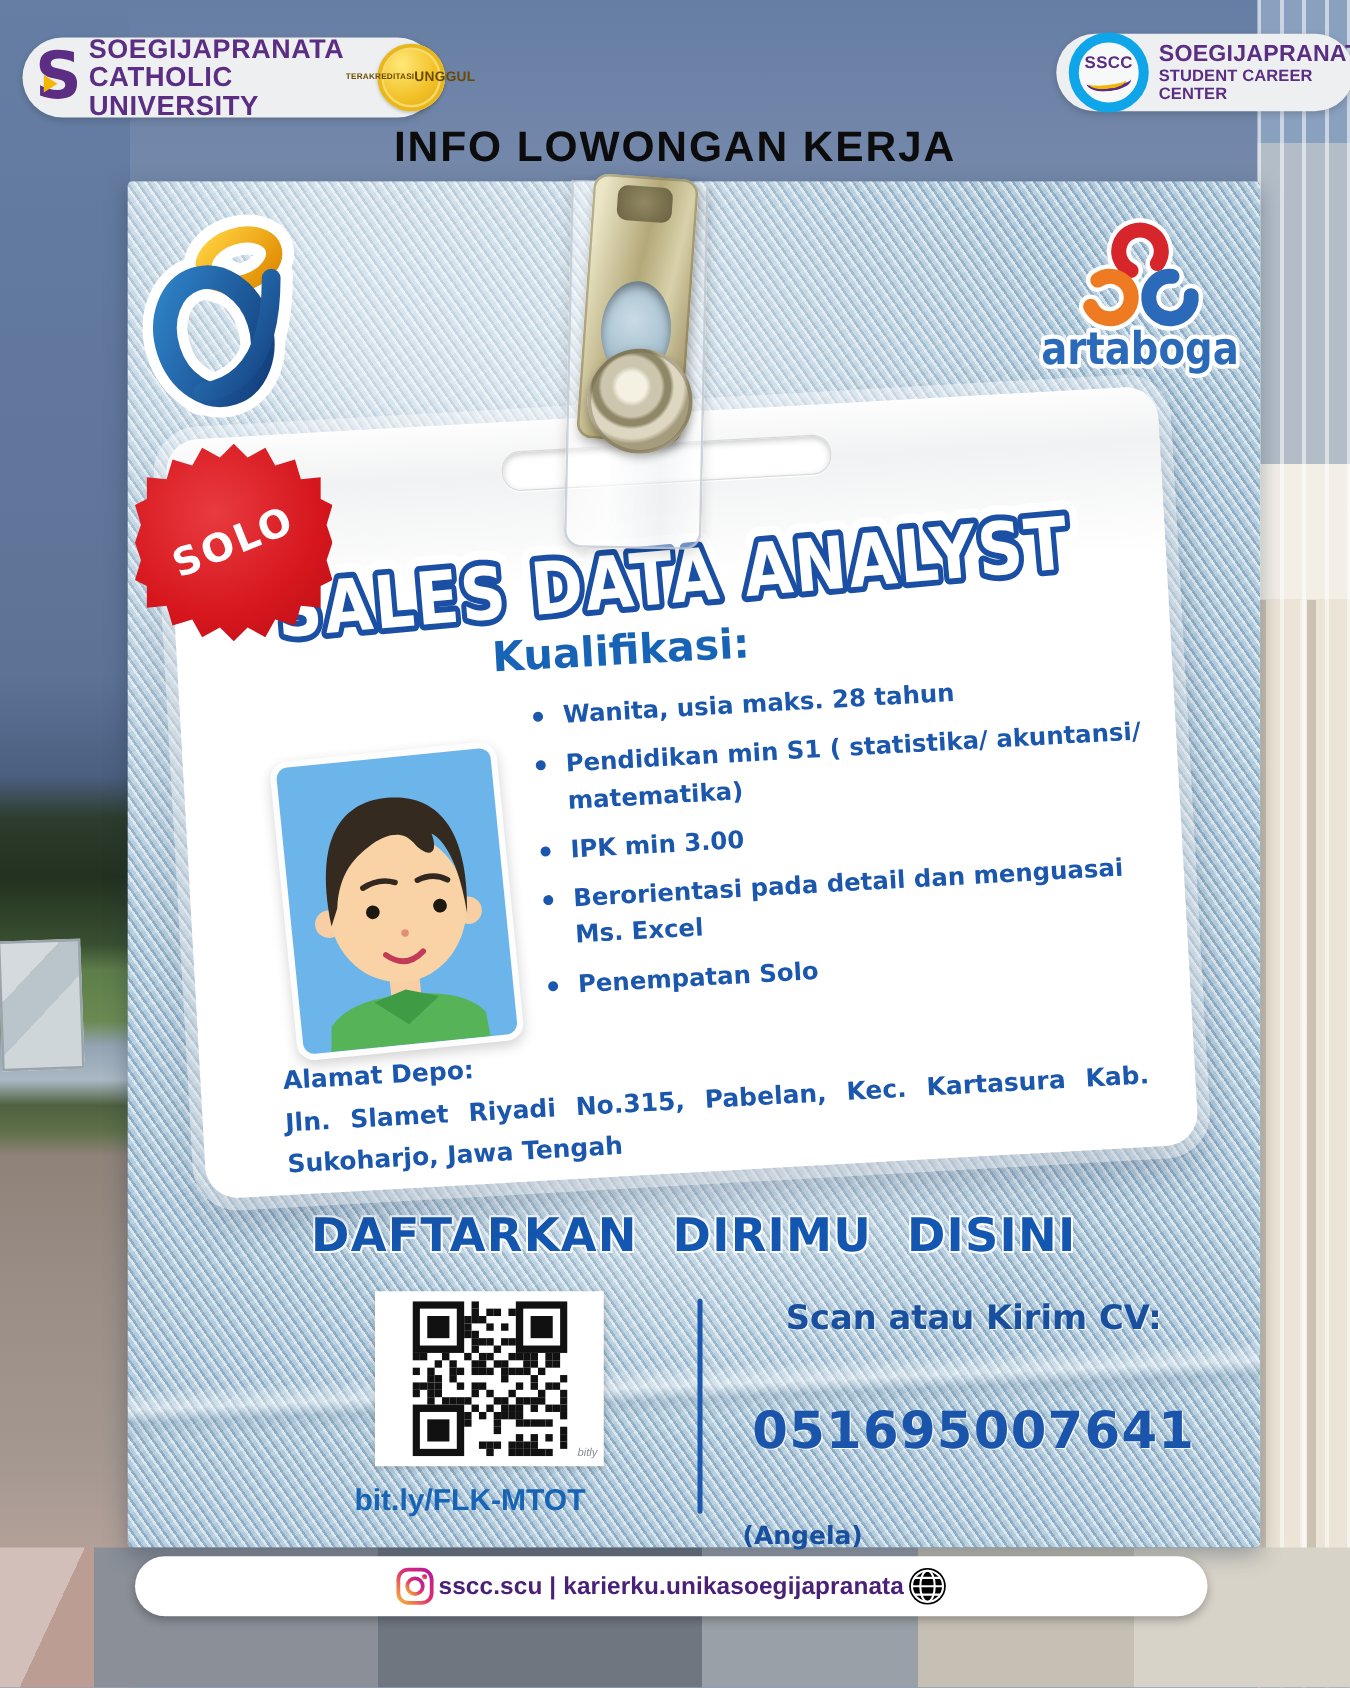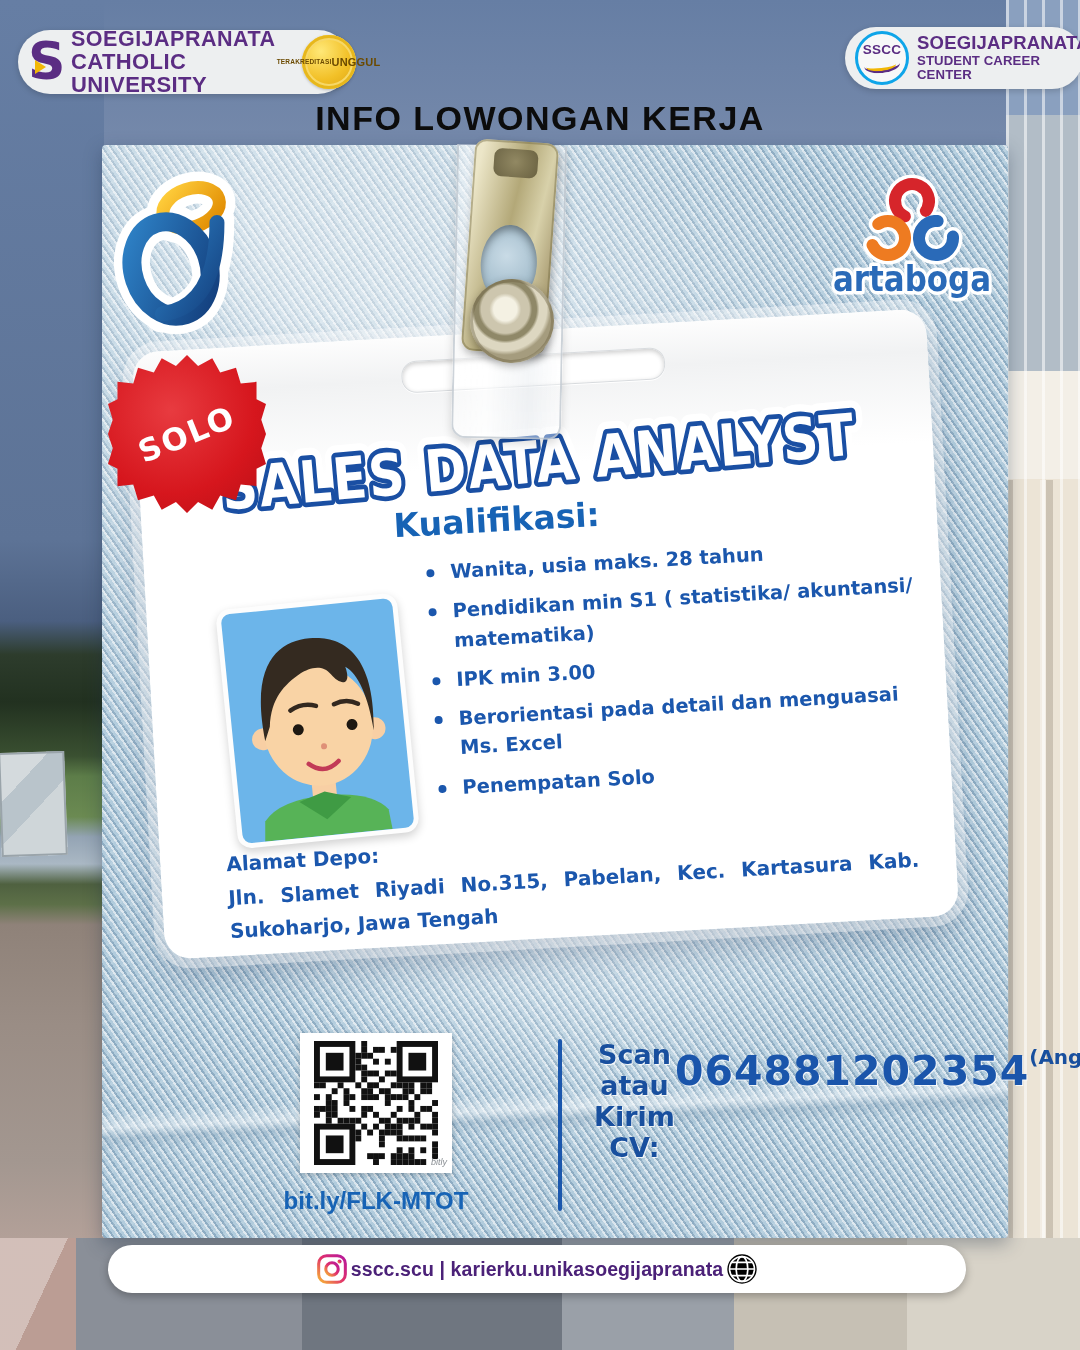--- a/index.html
+++ b/index.html
@@ -48,21 +48,21 @@
   .scu-line2{font-size:22px;letter-spacing:.4px;}
   .scu-divider{width:2.5px;height:44px;background:#5b2d83;border-radius:2px;margin:0 4px;}
   .accr-badge{width:54px;height:54px;border-radius:50%;flex:0 0 auto;
       background:radial-gradient(circle at 35% 30%,#ffe877,#f2c027 55%,#d99f10);
       box-shadow:inset 0 0 0 3px #e7b71c,inset 0 0 0 5px #f7d868,0 1px 3px rgba(0,0,0,.25);
       display:flex;flex-direction:row;align-items:center;justify-content:center;
       color:#6b4a00;font-weight:bold;text-align:center;line-height:1.1;}
   .accr-l1{font-size:6.5px;letter-spacing:.2px;}
   .accr-l2{font-size:11px;letter-spacing:.2px;}
   .pill-right{left:845px;top:27px;width:218px;height:62px;padding:0 10px;gap:8px;}
-  .sscc-circle{width:48px;height:48px;border-radius:50%;border:3px solid #0ea5e9;background:#f7f8f8;
+  .sscc-circle{width:48px;height:48px;border-radius:50%;border:8px solid #0ea5e9;background:#f7f8f8;
       display:flex;flex-direction:column;align-items:center;justify-content:center;flex:0 0 auto;position:relative;overflow:hidden;}
   .sscc-abbr{color:#5b2d83;font-weight:bold;font-size:13.5px;letter-spacing:.3px;margin-top:-2px;}
   .sscc-swoosh{width:36px;height:12px;border-bottom:4px solid #5b2d83;border-radius:50%;transform:rotate(-6deg);position:relative;}
   .sscc-swoosh::before{content:"";position:absolute;left:2px;top:3px;width:30px;height:8px;
       border-bottom:3px solid #f2b705;border-radius:50%;}
   .sscc-text{display:flex;flex-direction:column;color:#5b2d83;font-weight:bold;line-height:1.1;}
   .sscc-line1{font-size:18.5px;letter-spacing:.2px;}
   .sscc-line2{font-size:13.2px;letter-spacing:.1px;}
   .page-title{position:absolute;left:0;top:99px;width:100%;text-align:center;
       font-size:34px;font-weight:bold;color:#0c0c0c;letter-spacing:1.5px;}
@@ -132,29 +132,29 @@
     clip-path:polygon(50% 0%,57% 7%,66% 2%,71% 11%,81% 8%,84% 18%,94% 17%,94% 28%,100% 31%,97% 41%,100% 50%,97% 59%,100% 69%,94% 72%,94% 83%,84% 82%,81% 92%,71% 89%,66% 98%,57% 93%,50% 100%,43% 93%,34% 98%,29% 89%,19% 92%,16% 82%,6% 83%,6% 72%,0% 69%,3% 59%,0% 50%,3% 41%,0% 31%,6% 28%,6% 17%,16% 18%,19% 8%,29% 11%,34% 2%,43% 7%);
     filter:drop-shadow(2px 4px 5px rgba(0,0,0,.3));}
   .solo span{transform:rotate(-22deg);color:#fff;font-family:"DejaVu Sans",sans-serif;
     font-weight:bold;font-size:31px;letter-spacing:2px;}
 
   
   .cta{position:absolute;left:0;top:822px;width:100%;text-align:center;
     font-family:"DejaVu Sans",sans-serif;font-size:37px;font-weight:bold;color:#1457b0;
     letter-spacing:1px;word-spacing:14px;
     text-shadow:1.5px 1.5px 0 rgba(255,255,255,.85),-1.5px 1.5px 0 rgba(255,255,255,.85),1.5px -1.5px 0 rgba(255,255,255,.85),-1.5px -1.5px 0 rgba(255,255,255,.85);}
-  .qr-box{position:absolute;left:198px;top:888px;width:152px;height:140px;background:#fff;
+  .qr-box{position:absolute;left:198px;top:888px;width:183px;height:140px;background:#fff;
     box-shadow:0 2px 6px rgba(0,0,0,.2);display:flex;align-items:center;justify-content:center;}
   .qr-box svg{width:124px;height:124px;}
   .qr-watermark{position:absolute;right:5px;bottom:6px;font-size:9px;color:#8a8f94;font-style:italic;}
   .qr-caption{position:absolute;left:138px;top:1042px;width:272px;text-align:center;
     font-family:Liberation Sans, sans-serif;font-size:24px;font-weight:bold;color:#1763b5;}
   .reg-divider{position:absolute;left:456px;top:894px;width:4px;height:172px;background:#1b57ad;border-radius:2px;}
-  .contact{position:absolute;left:492px;top:894px;width:370px;display:flex;flex-direction:row;
-    font-family:"DejaVu Sans",sans-serif;color:#184f9e;}
+  .contact{position:absolute;left:492px;top:894px;width:370px;display:flex;flex-direction:column;
+    font-family:"DejaVu Sans",sans-serif;color:#184f9e;gap:42px;}
   .contact-label{font-size:27px;font-weight:bold;text-align:center;
     text-shadow:1px 1px 0 rgba(255,255,255,.8);}
   .contact-phone{font-size:41px;font-weight:bold;letter-spacing:1px;text-align:center;margin-top:8px;color:#1a55ab;
     text-shadow:1px 1px 0 rgba(255,255,255,.8);}
   .contact-person{font-size:20px;font-weight:bold;text-align:left;padding-right:58px;margin-top:6px;}
 
   
   .footer-pill{position:absolute;left:108px;top:1245px;width:858px;height:48px;border-radius:26px;
     background:#fff;box-shadow:0 3px 8px rgba(0,0,0,.28);
     display:flex;align-items:center;justify-content:center;gap:3px;padding:0 14px;box-sizing:border-box;}
@@ -286,20 +286,21 @@
     <div class="clip-metal">
       <div class="clip-notch"></div>
       <div class="clip-hole"></div>
     </div>
     <div class="snap"></div>
 
     <div class="solo">
       <span>SOLO</span>
     </div>
 
+    <div class="cta">DAFTARKAN DIRIMU DISINI</div>
 
     <div class="qr-box">
       <svg id="qr-svg" viewBox="0 0 126 126">
         <g fill="#111111">
           <rect x="0" y="0" width="42" height="42"></rect>
             <rect x="84" y="0" width="42" height="42"></rect>
             <rect x="0" y="84" width="42" height="42"></rect>
         </g>
         <g fill="#ffffff">
           <rect x="6" y="6" width="30" height="30"></rect>
@@ -450,21 +451,21 @@
           </g>
       </svg>
       <span class="qr-watermark">bitly</span>
     </div>
     <div class="qr-caption">bit.ly/FLK-MTOT</div>
 
     <div class="reg-divider"></div>
 
     <div class="contact">
       <span class="contact-label">Scan atau Kirim CV:</span>
-      <span class="contact-phone">064881202354</span>
+      <span class="contact-phone">051695007641</span>
       <span class="contact-person">(Angela)</span>
     </div>
   </div>
 
   <div class="footer-pill">
     <svg class="footer-icon" viewBox="0 0 36 36">
       <defs>
         <linearGradient id="ig" x1="0" y1="1" x2="1" y2="0">
           <stop offset="0" stop-color="#f7b733"></stop>
             <stop offset=".5" stop-color="#e1306c"></stop>

